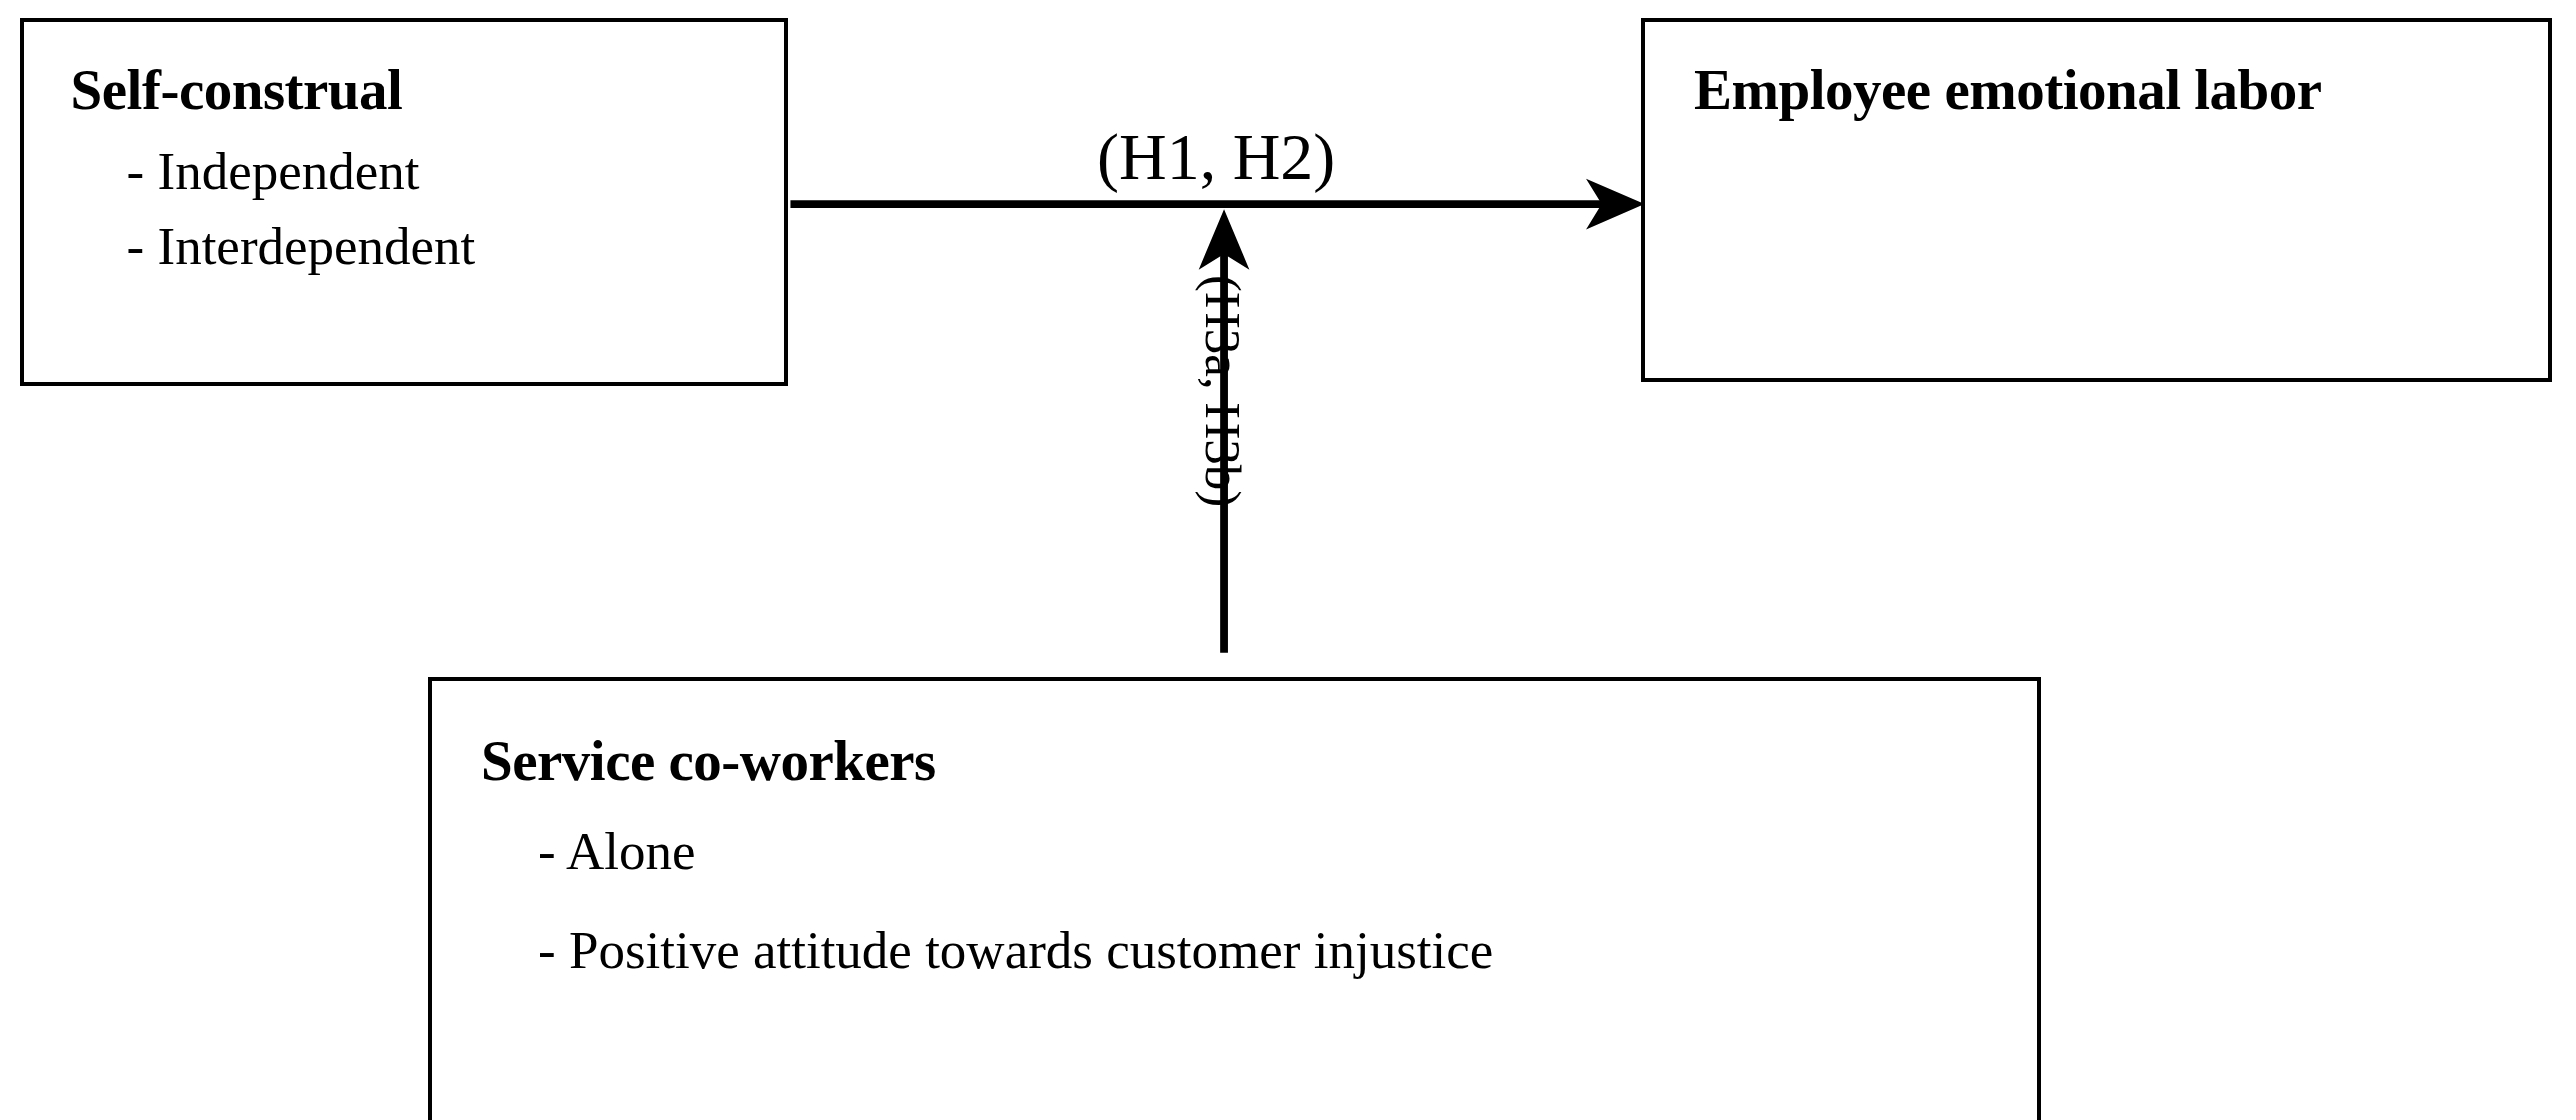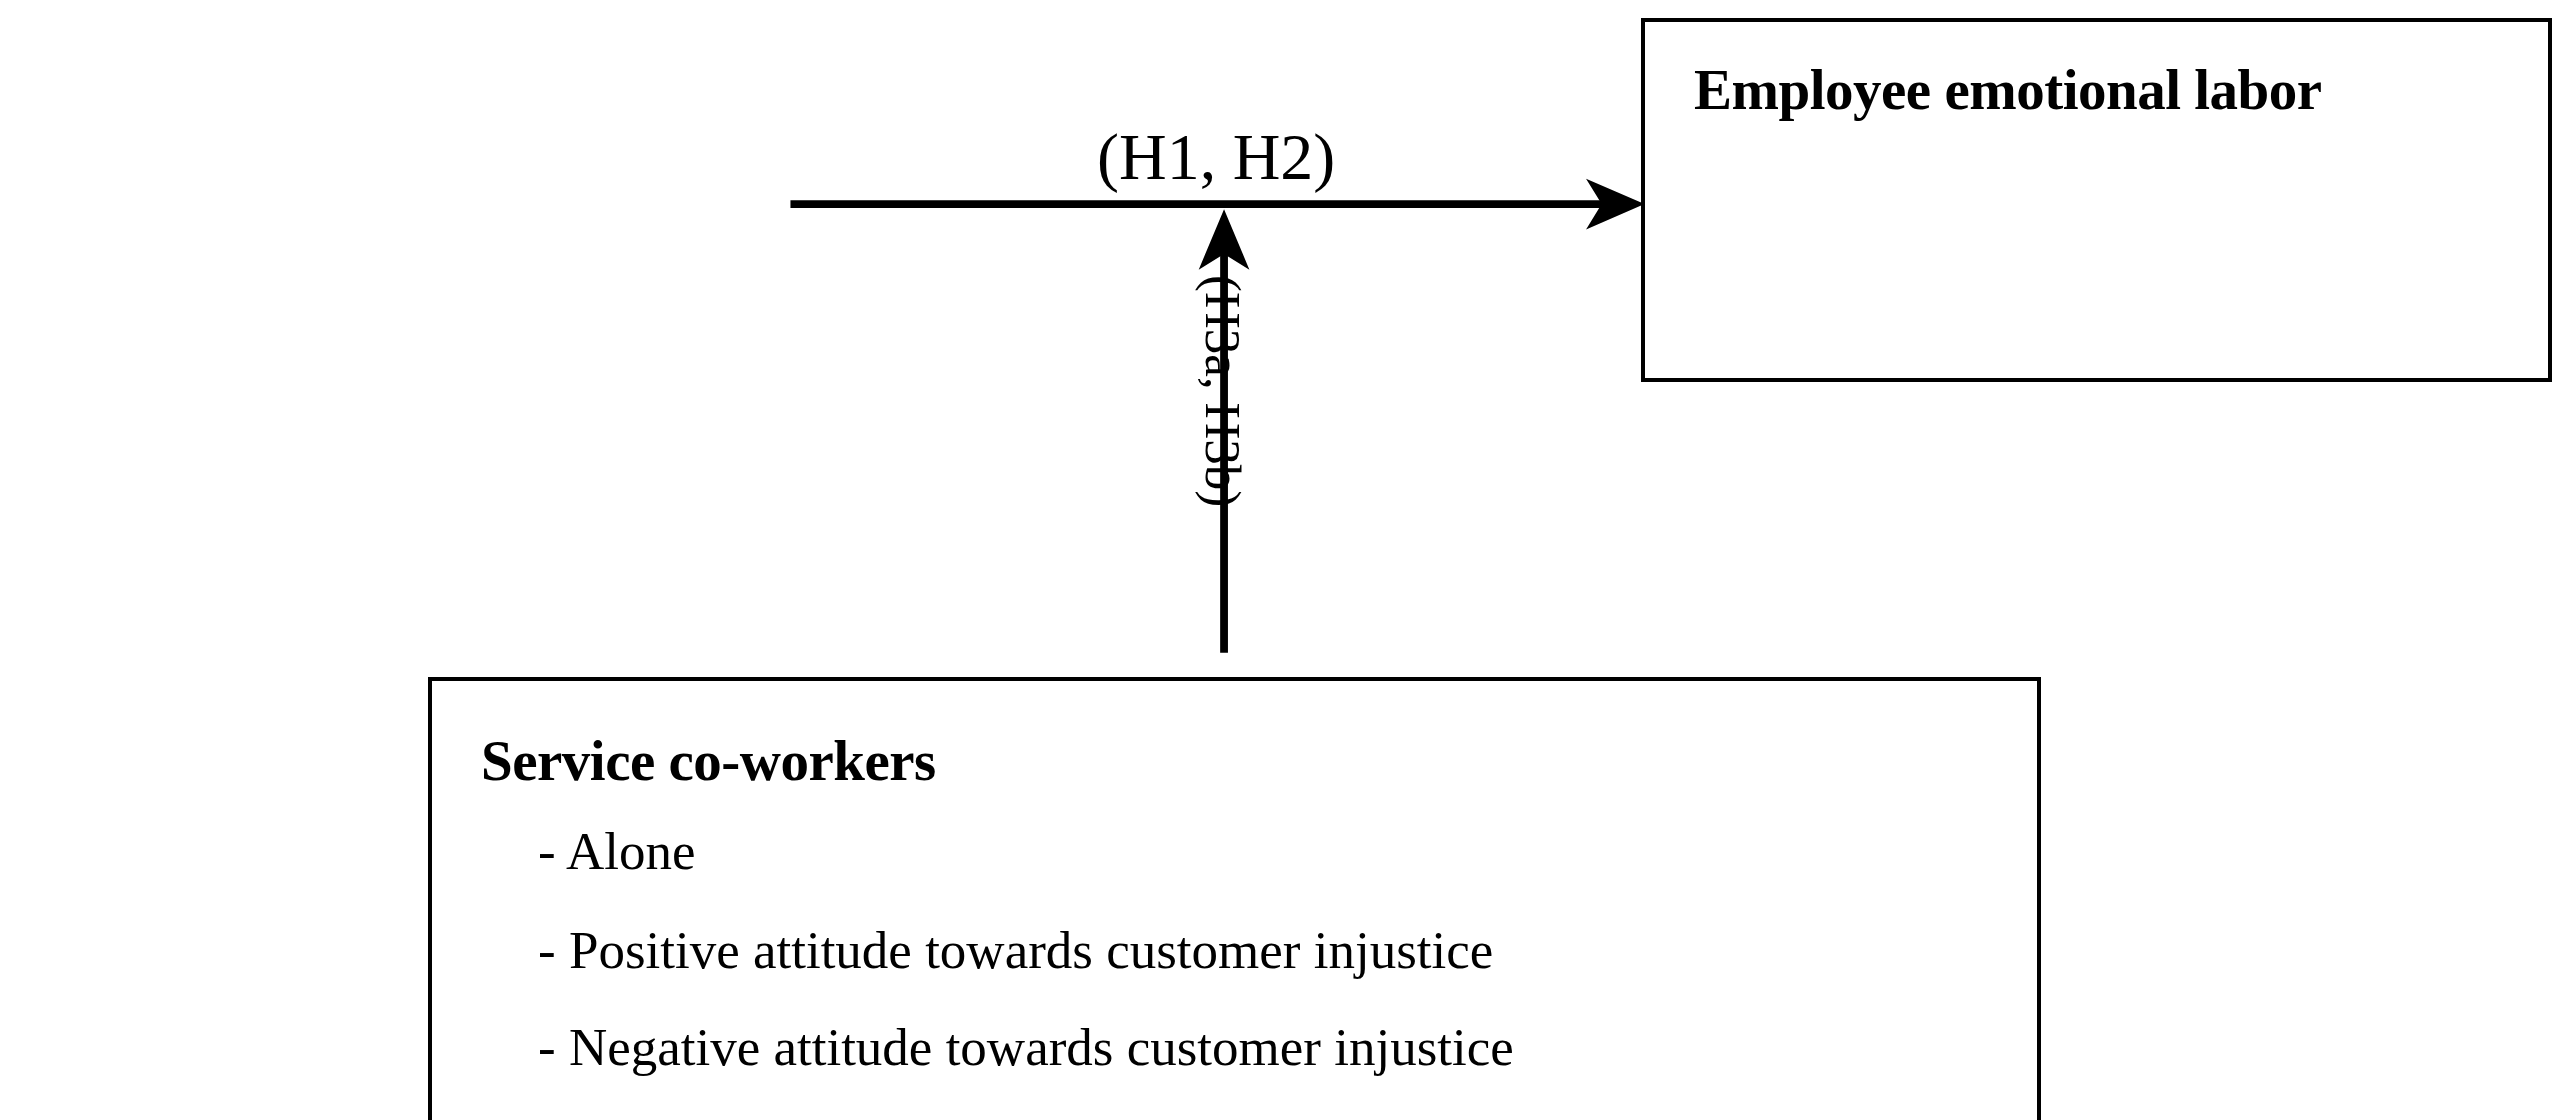--- a/index.html
+++ b/index.html
@@ -104,30 +104,34 @@
     white-space: nowrap;
     transform: rotate(90deg);
     transform-origin: left top;
   }
 </style>
 </head>
 <body>
 
 <div id="canvas">
 
+  <div class="node-box" id="box-self-construal">
+    <div class="node-title">Self-construal</div>
+    <div class="node-item item-0">- Independent</div>
+    <div class="node-item item-1">- Interdependent</div>
+  </div>
 
   <div class="node-box" id="box-employee-labor">
     <div class="node-title">Employee emotional labor</div>
   </div>
 
   <div class="node-box" id="box-service-coworkers">
     <div class="node-title">Service co-workers</div>
     <div class="node-item item-0">- Alone</div>
     <div class="node-item item-1">- Positive attitude towards customer injustice</div>
-    <div class="node-item item-2">- Negative attitude towards customer injustice</div>
   </div>
 
   <svg id="arrow-h1h2" viewBox="0 0 876 80">
     <line x1="0" y1="38" x2="860" y2="38" stroke="#000000" stroke-width="8"></line>
     <polygon points="876,38 816,12 832,38 816,64" fill="#000000"></polygon>
   </svg>
 
   <svg id="arrow-h3" viewBox="0 0 80 455">
     <line x1="38" y1="455" x2="38" y2="14" stroke="#000000" stroke-width="8"></line>
     <polygon points="38,0 12,62 38,46 64,62" fill="#000000"></polygon>

